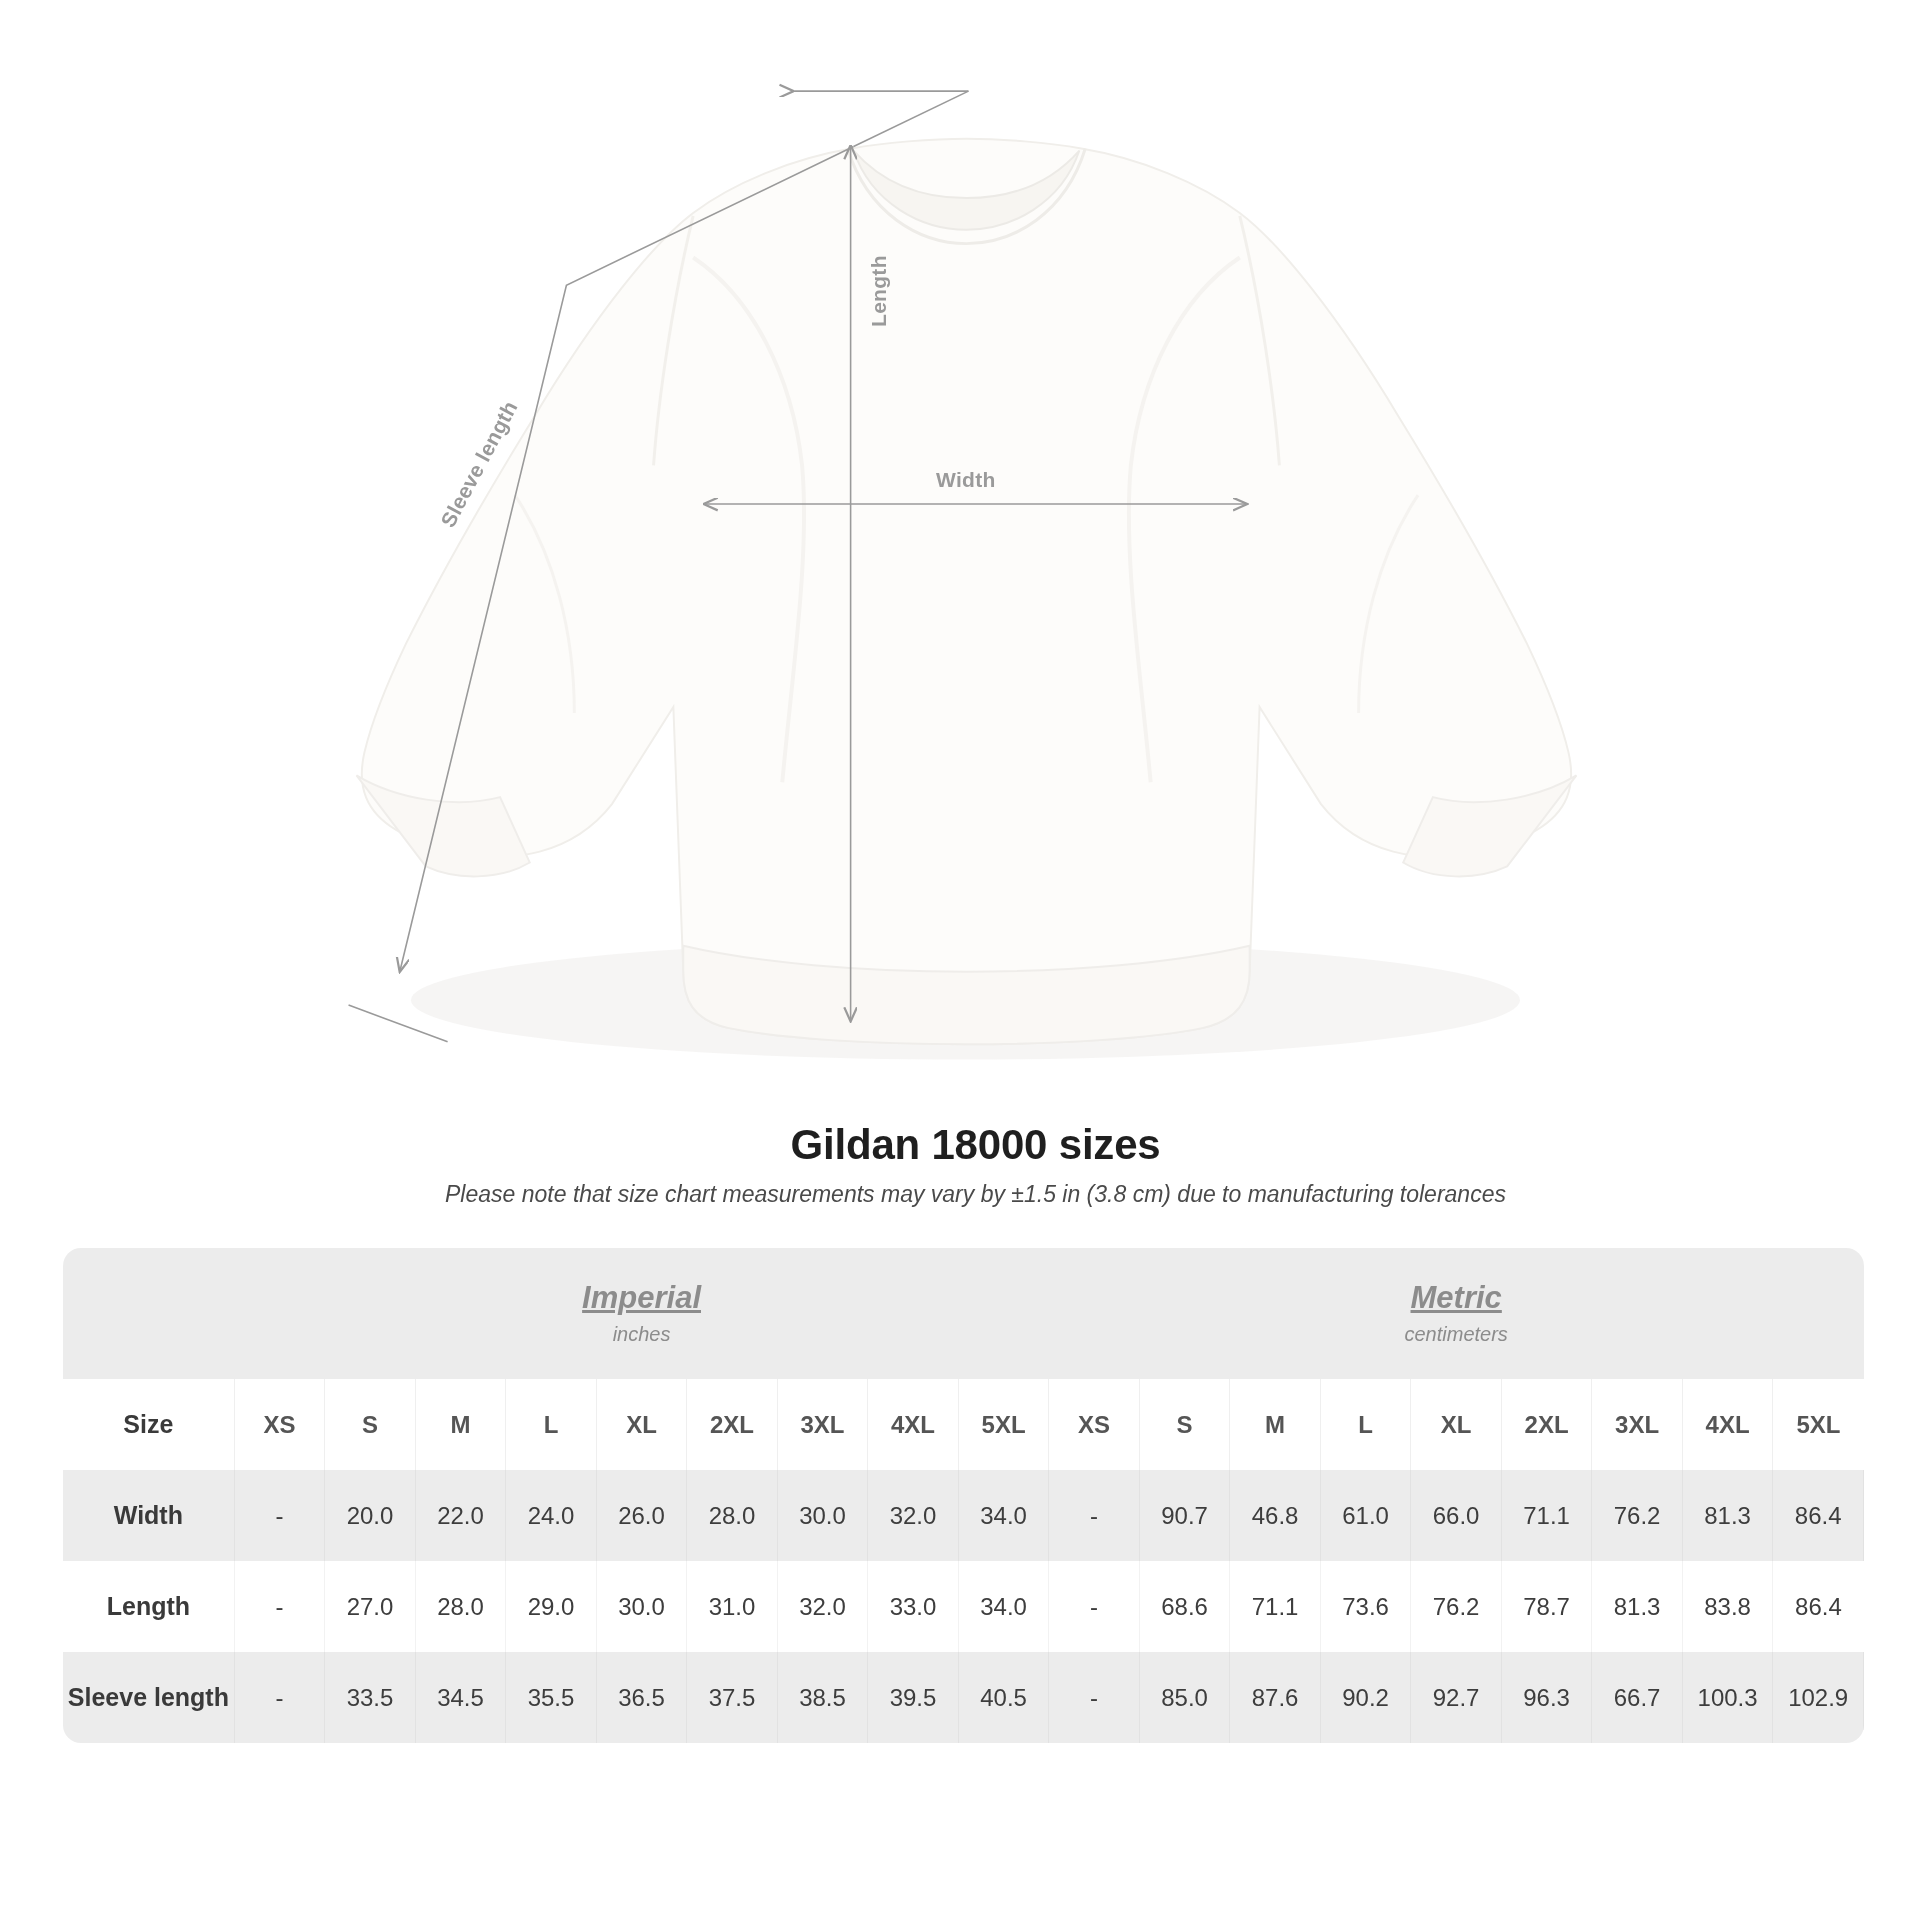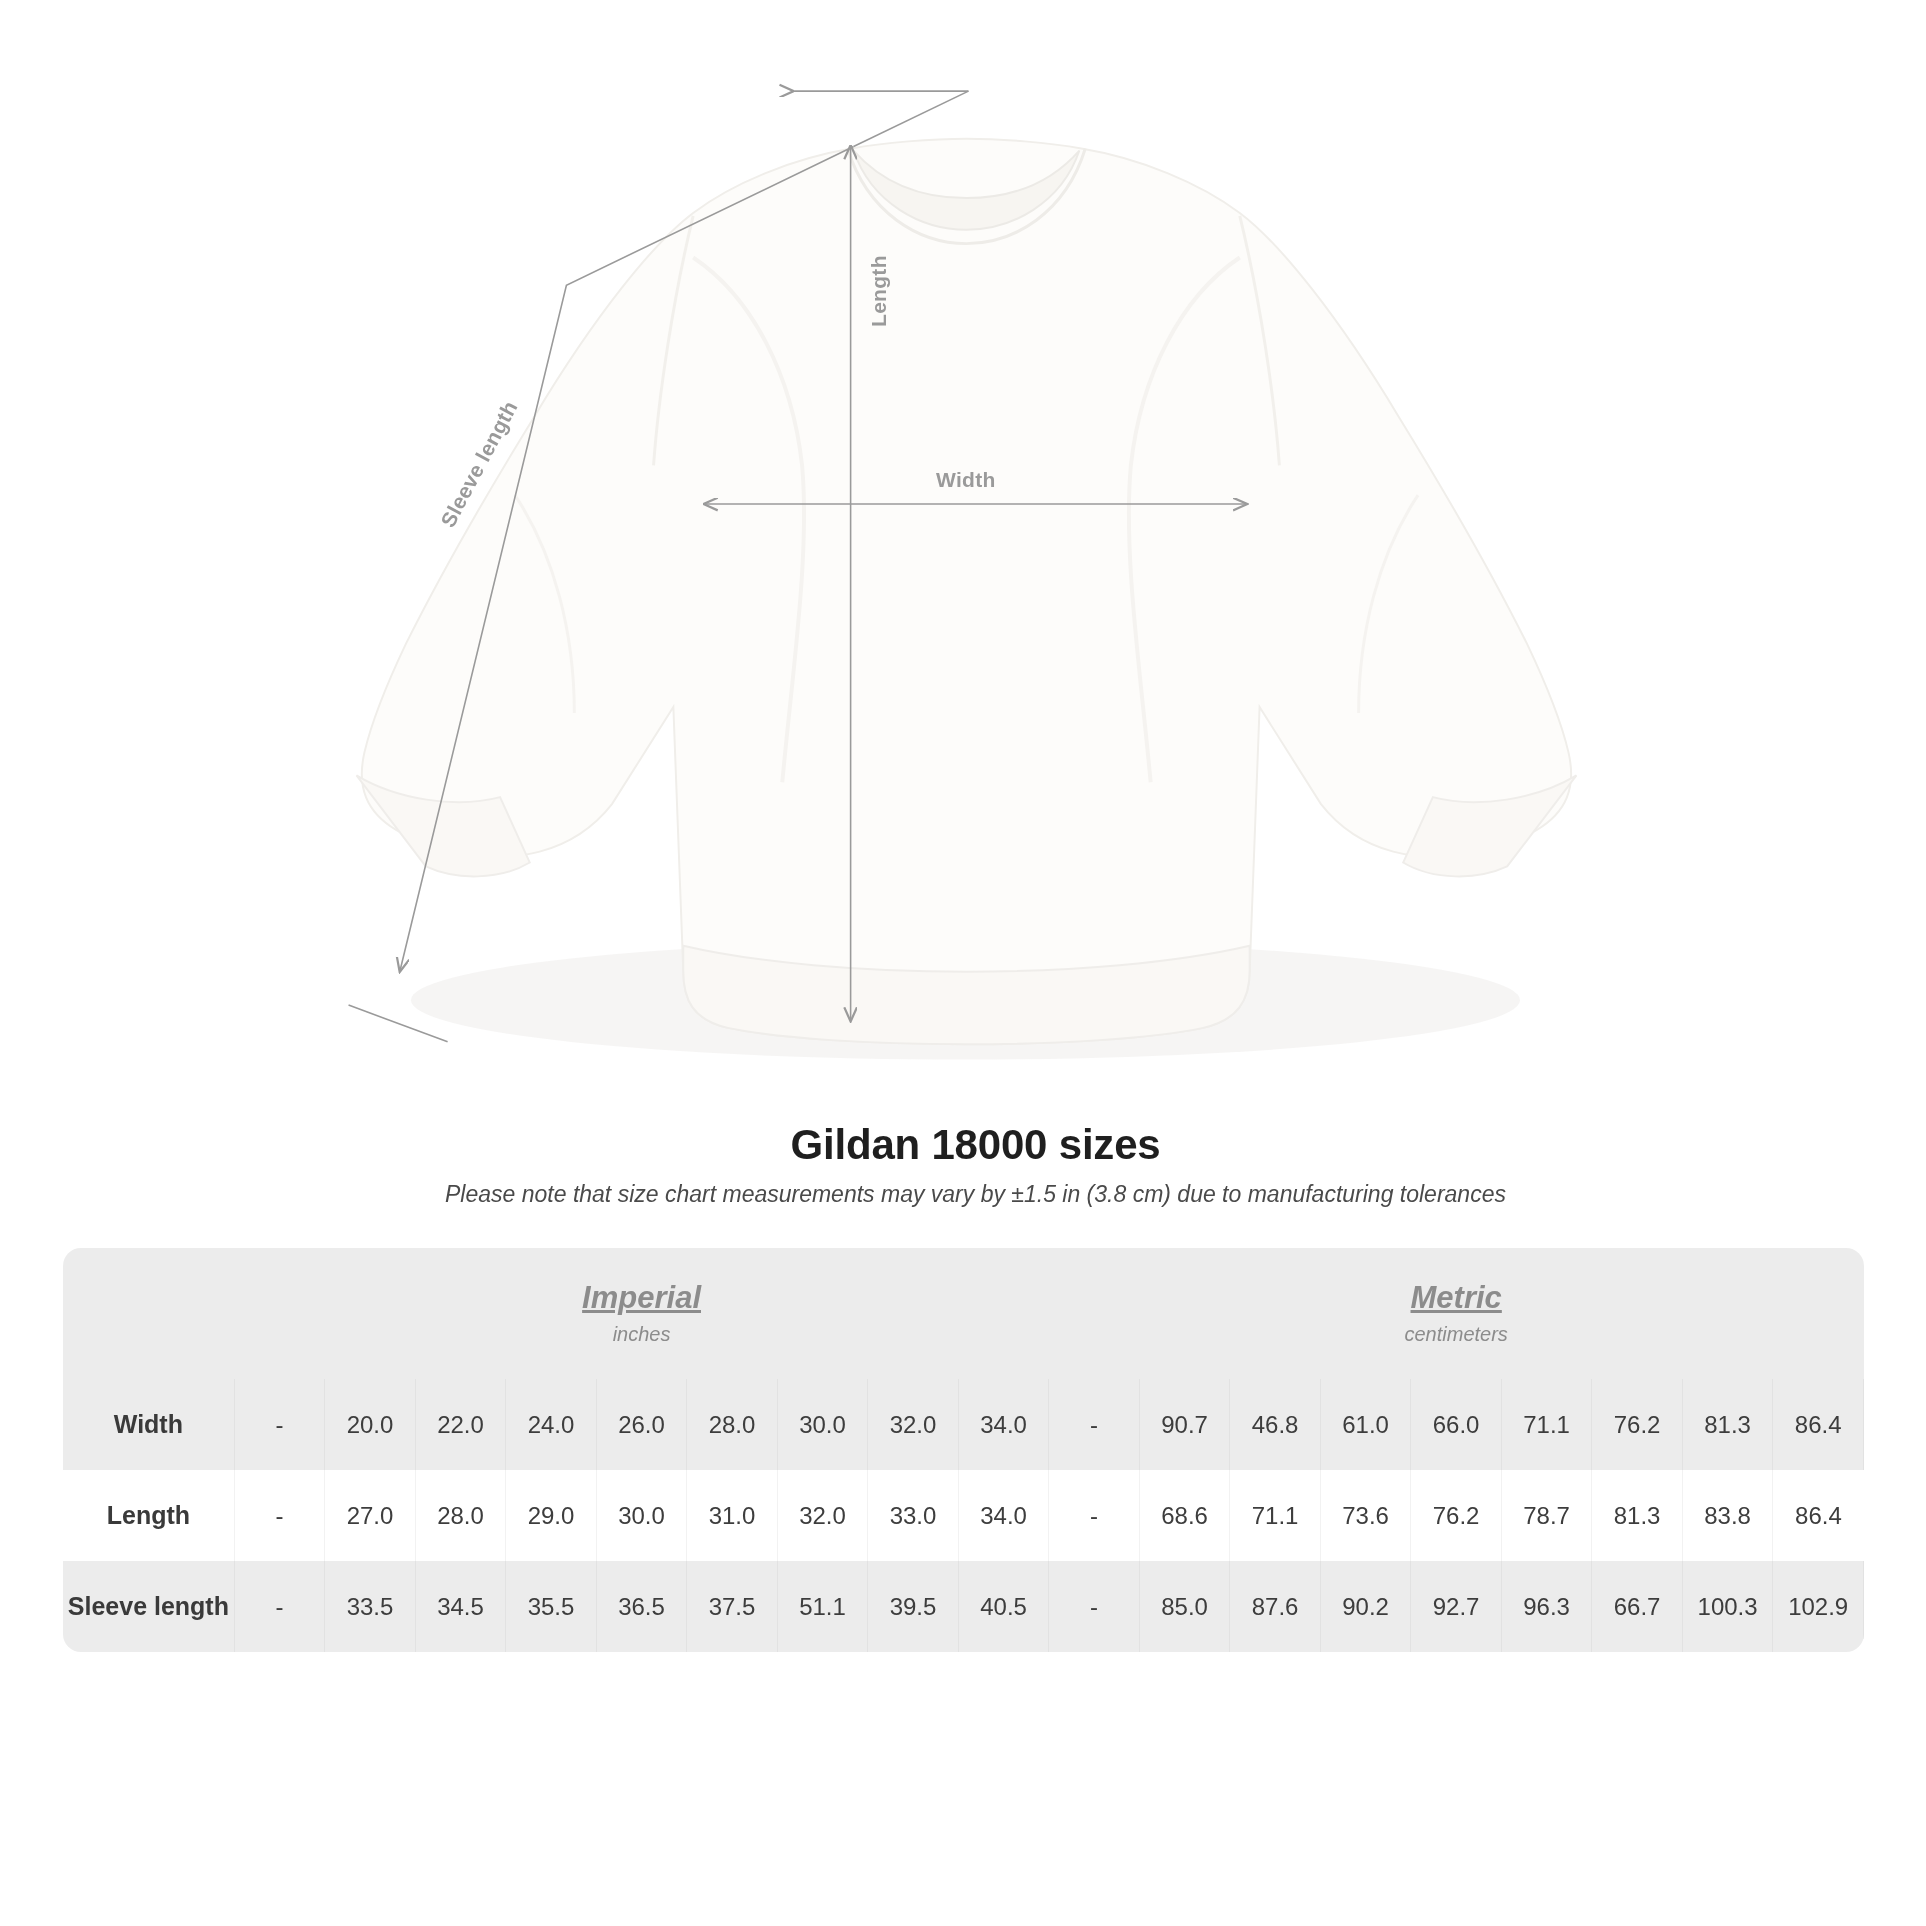--- a/index.html
+++ b/index.html
@@ -260,20 +260,41 @@
           <td colspan="9">
             <div class="unit-name">Imperial</div>
             <div class="unit-sub">inches</div>
           </td>
           <td colspan="9">
             <div class="unit-name">Metric</div>
             <div class="unit-sub">centimeters</div>
           </td>
         </tr>
 
+        <tr class="hdr-row">
+          <td class="rowhead">Size</td>
+          <td>XS</td>
+          <td>S</td>
+          <td>M</td>
+          <td>L</td>
+          <td>XL</td>
+          <td>2XL</td>
+          <td>3XL</td>
+          <td>4XL</td>
+          <td>5XL</td>
+          <td>XS</td>
+          <td>S</td>
+          <td>M</td>
+          <td>L</td>
+          <td>XL</td>
+          <td>2XL</td>
+          <td>3XL</td>
+          <td>4XL</td>
+          <td>5XL</td>
+        </tr>
 
         <tr class="data-row shade">
           <td class="rowhead">Width</td>
           <td>-</td>
           <td>20.0</td>
           <td>22.0</td>
           <td>24.0</td>
           <td>26.0</td>
           <td>28.0</td>
           <td>30.0</td>
@@ -313,21 +334,21 @@
         </tr>
 
         <tr class="data-row shade">
           <td class="rowhead">Sleeve length</td>
           <td>-</td>
           <td>33.5</td>
           <td>34.5</td>
           <td>35.5</td>
           <td>36.5</td>
           <td>37.5</td>
-          <td>51.1</td>
+          <td>38.5</td>
           <td>39.5</td>
           <td>40.5</td>
           <td>-</td>
           <td>85.0</td>
           <td>87.6</td>
           <td>90.2</td>
           <td>92.7</td>
           <td>96.3</td>
           <td>66.7</td>
           <td>100.3</td>

